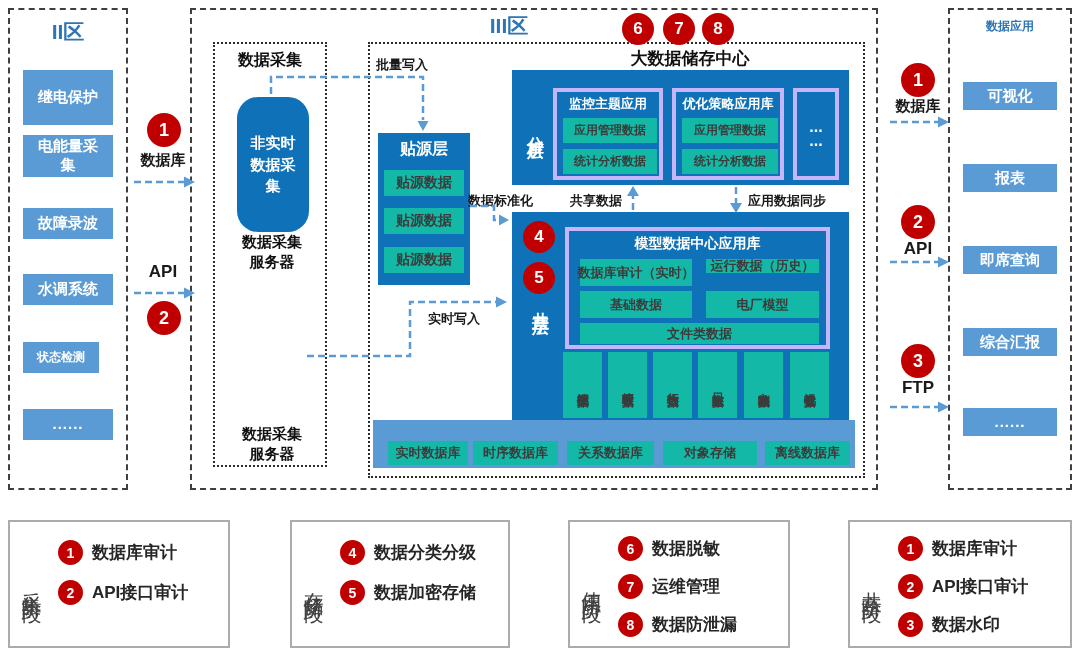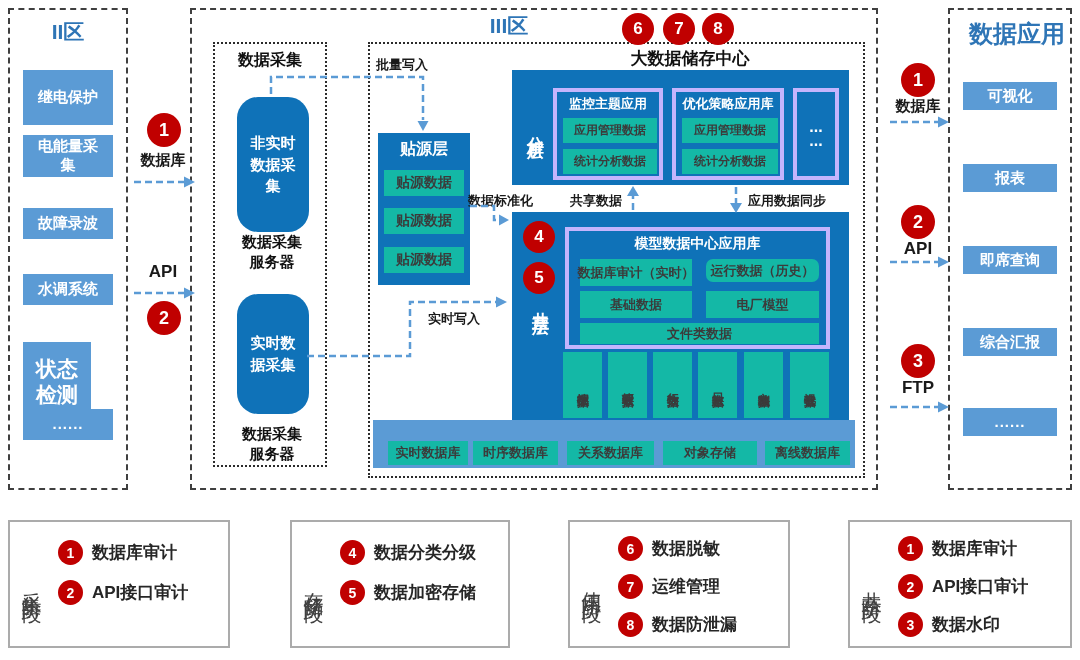--- a/index.html
+++ b/index.html
@@ -34,37 +34,36 @@
 <body>
 
 <div class="canvas">
 
   <div class="abs dashed" style="left:8px;top:8px;width:120px;height:482px;">
     <div class="abs ztitle" style="left:0;top:8px;width:100%;font-size:21px;">II区</div>
     <div class="abs lb" style="left:13px;top:60px;width:90px;min-height:31px;font-size:15px;padding:18px 12px;">继电保护</div>
     <div class="abs lb" style="left:13px;top:125px;width:90px;min-height:31px;font-size:15px;padding:2px 12px;">电能量采集</div>
     <div class="abs lb" style="left:13px;top:198px;width:90px;min-height:31px;font-size:15px;padding:2px 12px;">故障录波</div>
     <div class="abs lb" style="left:13px;top:264px;width:90px;min-height:31px;font-size:15px;padding:2px 12px;">水调系统</div>
-    <div class="abs lb" style="left:13px;top:332px;width:68px;min-height:31px;font-size:21px;padding:14px 12px;">状态检测</div>
+    <div class="abs lb" style="left:13px;top:332px;width:76px;min-height:31px;font-size:12px;padding:2px 12px;">状态检测</div>
     <div class="abs lb" style="left:13px;top:399px;width:90px;min-height:31px;font-size:15px;padding:2px 12px;letter-spacing:1px;">......</div>
   </div>
 
   <div class="abs badge" style="left:147px;top:113px;width:34px;height:34px;font-size:18px;">1</div>
   <div class="abs flowlab" style="left:130px;top:151px;width:66px;text-align:center;font-size:15px;">数据库</div>
   <div class="abs flowlab" style="left:130px;top:262px;width:66px;text-align:center;font-size:17px;">API</div>
   <div class="abs badge" style="left:147px;top:301px;width:34px;height:34px;font-size:18px;">2</div>
 
   <div class="abs dashed" style="left:190px;top:8px;width:688px;height:482px;"></div>
   <div class="abs ztitle" style="left:459px;top:12px;width:100px;font-size:21px;">III区</div>
 
   <div class="abs dotted" style="left:213px;top:42px;width:114px;height:425px;">
     <div class="abs blklab" style="left:0;top:5px;width:100%;font-size:16px;">数据采集</div>
     <div class="abs dbx" style="left:22px;top:53px;width:72px;height:135px;font-size:15px;padding:0 10px;">非实时数据采集</div>
     <div class="abs blklab" style="left:22px;top:188px;width:70px;font-size:15px;">数据采集服务器</div>
-    <div class="abs dbx" style="left:22px;top:250px;width:72px;height:120px;font-size:15px;padding:0 10px;">实时数据采集</div>
     <div class="abs blklab" style="left:22px;top:380px;width:70px;font-size:15px;">数据采集服务器</div>
   </div>
 
   <div class="abs dotted" style="left:368px;top:42px;width:497px;height:436px;"></div>
   <div class="abs blklab" style="left:600px;top:48px;width:180px;font-size:17px;">大数据储存中心</div>
   <div class="abs badge" style="left:622px;top:13px;width:32px;height:32px;font-size:17px;">6</div>
   <div class="abs badge" style="left:663px;top:13px;width:32px;height:32px;font-size:17px;">7</div>
   <div class="abs badge" style="left:702px;top:13px;width:32px;height:32px;font-size:17px;">8</div>
 
   <div class="abs db" style="left:378px;top:133px;width:92px;height:152px;">
@@ -95,21 +94,21 @@
   <div class="abs flowlab" style="left:570px;top:192px;">共享数据</div>
   <div class="abs flowlab" style="left:748px;top:192px;">应用数据同步</div>
 
   <div class="abs db" style="left:512px;top:212px;width:337px;height:208px;">
     <div class="abs badge" style="left:11px;top:9px;width:32px;height:32px;font-size:17px;">4</div>
     <div class="abs badge" style="left:11px;top:50px;width:32px;height:32px;font-size:17px;">5</div>
     <div class="abs vtext cardtitle" style="left:17px;top:86px;font-size:17px;letter-spacing:4px;">共享层</div>
     <div class="abs card" style="left:53px;top:15px;width:265px;height:122px;">
       <div class="abs cardtitle" style="left:0;top:4px;width:100%;font-size:14px;">模型数据中心应用库</div>
       <div class="abs wcell" style="left:11px;top:28px;width:112px;height:27px;font-size:13px;">数据库审计（实时）</div>
-      <div class="abs wcell" style="left:137px;top:28px;width:113px;height:23px;font-size:13px;border-radius:7px;">运行数据（历史）</div>
+      <div class="abs wcell" style="left:137px;top:28px;width:113px;height:14px;font-size:13px;">运行数据（历史）</div>
       <div class="abs wcell" style="left:11px;top:60px;width:112px;height:27px;font-size:13px;">基础数据</div>
       <div class="abs wcell" style="left:137px;top:60px;width:113px;height:27px;font-size:13px;">电厂模型</div>
       <div class="abs wcell" style="left:11px;top:92px;width:239px;height:21px;font-size:13px;">文件类数据</div>
     </div>
     <div class="abs wcell vtext" style="left:51px;top:140px;width:39px;height:66px;font-size:12px;letter-spacing:1px;">挖掘数据</div>
     <div class="abs wcell vtext" style="left:96px;top:140px;width:39px;height:66px;font-size:12px;letter-spacing:1px;">管理数据</div>
     <div class="abs wcell vtext" style="left:141px;top:140px;width:39px;height:66px;font-size:12px;letter-spacing:1px;">行为数据</div>
     <div class="abs wcell vtext" style="left:186px;top:140px;width:39px;height:66px;font-size:12px;letter-spacing:1px;">日志数据</div>
     <div class="abs wcell vtext" style="left:232px;top:140px;width:39px;height:66px;font-size:12px;letter-spacing:1px;">文档数据</div>
     <div class="abs wcell vtext" style="left:278px;top:140px;width:39px;height:66px;font-size:12px;letter-spacing:1px;">视音数据</div>
@@ -128,21 +127,21 @@
   <div class="abs flowlab" style="left:428px;top:310px;">实时写入</div>
 
   <div class="abs badge" style="left:901px;top:63px;width:34px;height:34px;font-size:18px;">1</div>
   <div class="abs flowlab" style="left:885px;top:97px;width:66px;text-align:center;font-size:15px;">数据库</div>
   <div class="abs badge" style="left:901px;top:205px;width:34px;height:34px;font-size:18px;">2</div>
   <div class="abs flowlab" style="left:885px;top:239px;width:66px;text-align:center;font-size:17px;">API</div>
   <div class="abs badge" style="left:901px;top:344px;width:34px;height:34px;font-size:18px;">3</div>
   <div class="abs flowlab" style="left:885px;top:378px;width:66px;text-align:center;font-size:17px;">FTP</div>
 
   <div class="abs dashed" style="left:948px;top:8px;width:124px;height:482px;">
-    <div class="abs ztitle" style="left:7px;top:8px;width:100%;font-size:24px;">数据应用</div>
+    <div class="abs ztitle" style="left:0;top:8px;width:100%;font-size:12px;">数据应用</div>
     <div class="abs lb" style="left:13px;top:72px;width:94px;height:28px;font-size:15px;">可视化</div>
     <div class="abs lb" style="left:13px;top:154px;width:94px;height:28px;font-size:15px;">报表</div>
     <div class="abs lb" style="left:13px;top:236px;width:94px;height:28px;font-size:15px;">即席查询</div>
     <div class="abs lb" style="left:13px;top:318px;width:94px;height:28px;font-size:15px;">综合汇报</div>
     <div class="abs lb" style="left:13px;top:398px;width:94px;height:28px;font-size:15px;letter-spacing:1px;">......</div>
   </div>
 
   <div class="abs legend" style="left:8px;top:520px;width:222px;height:128px;">
     <div class="abs lphase" style="left:12px;top:50%;transform:translateY(-50%);">采集阶段</div>
     <div class="litem" style="top:18px;">

